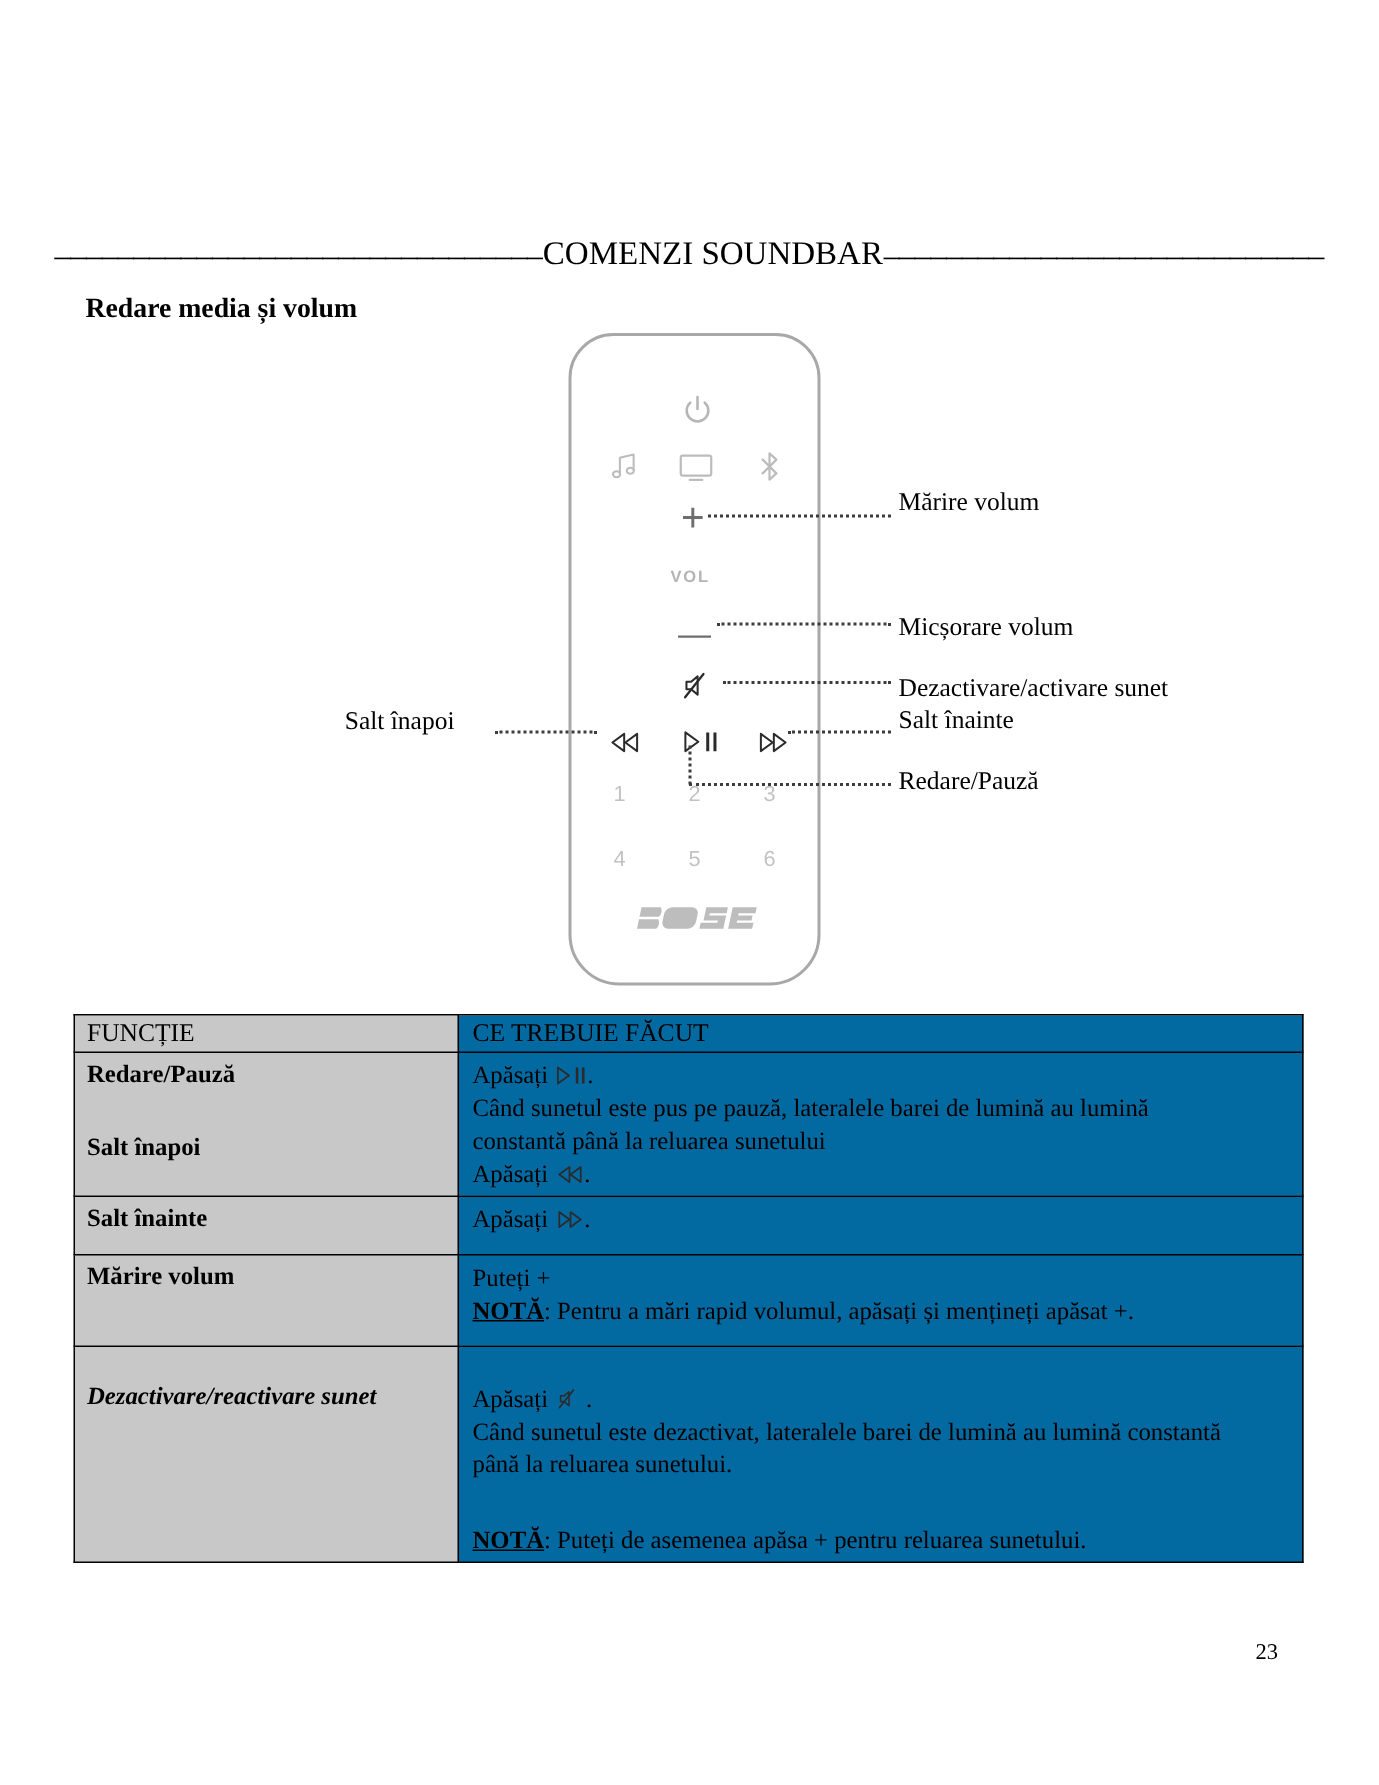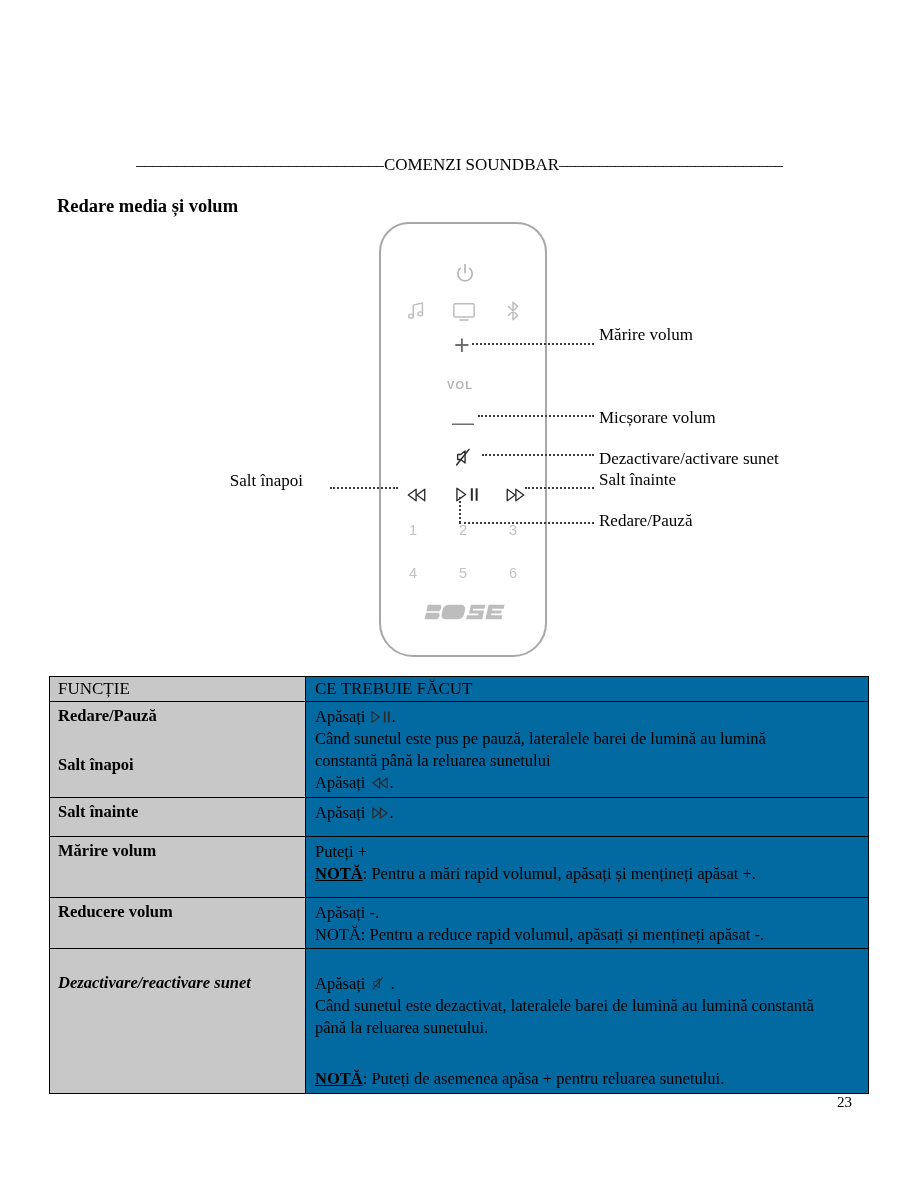--- a/index.html
+++ b/index.html
@@ -16,21 +16,21 @@
     overflow: hidden;
   }
 
   
   .running-header {
     position: absolute;
     left: 0;
     top: 150px;
     width: 919px;
     text-align: center;
-    font-size: 17px;
+    font-size: 22px;
     letter-spacing: 0px;
     white-space: nowrap;
   }
   .rule-seg {
     display: inline-block;
     vertical-align: baseline;
     overflow: hidden;
     letter-spacing: -0.5px;
     color: #000;
   }
@@ -366,27 +366,20 @@
       <td class="col-fn">Mărire volum</td>
       <td class="col-do">
         <div class="cell-line">Puteți +</div>
         <div class="cell-line">
           <span class="nota">NOTĂ</span><span>: Pentru a mări rapid volumul, apăsați și mențineți apăsat +.</span>
         </div>
         <div class="spacer-sm"></div>
       </td>
     </tr>
 
-    <tr>
-      <td class="col-fn">Reducere volum</td>
-      <td class="col-do">
-        <div class="cell-line">Apăsați -.</div>
-        <div class="cell-line">NOTĂ: Pentru a reduce rapid volumul, apăsați și mențineți apăsat -.</div>
-      </td>
-    </tr>
 
     <tr>
       <td class="col-fn" style="vertical-align:middle; padding-bottom:80px !important;font-style:italic;">
         <div>Dezactivare/reactivare sunet</div>
       </td>
       <td class="col-do">
         <div class="spacer-md"></div>
         <div class="cell-line">
           <span>Apăsați</span>
           <span class="inline-glyph">

